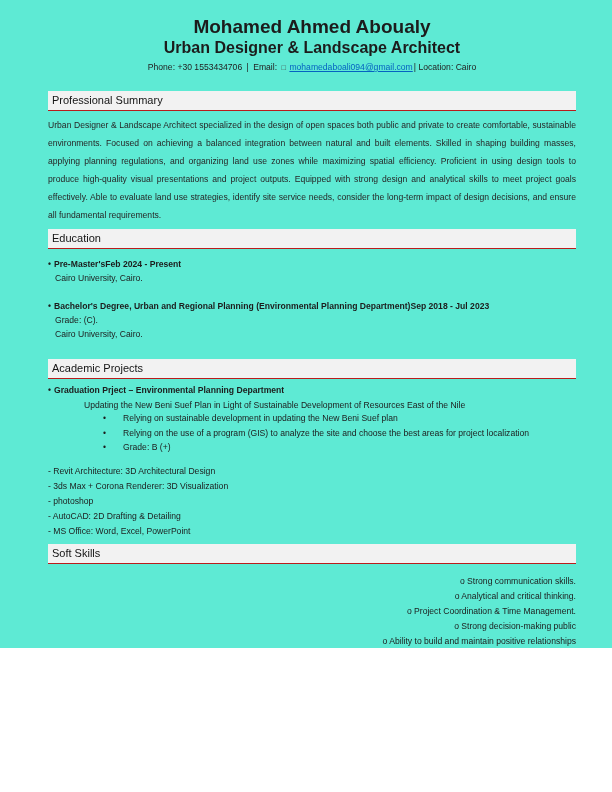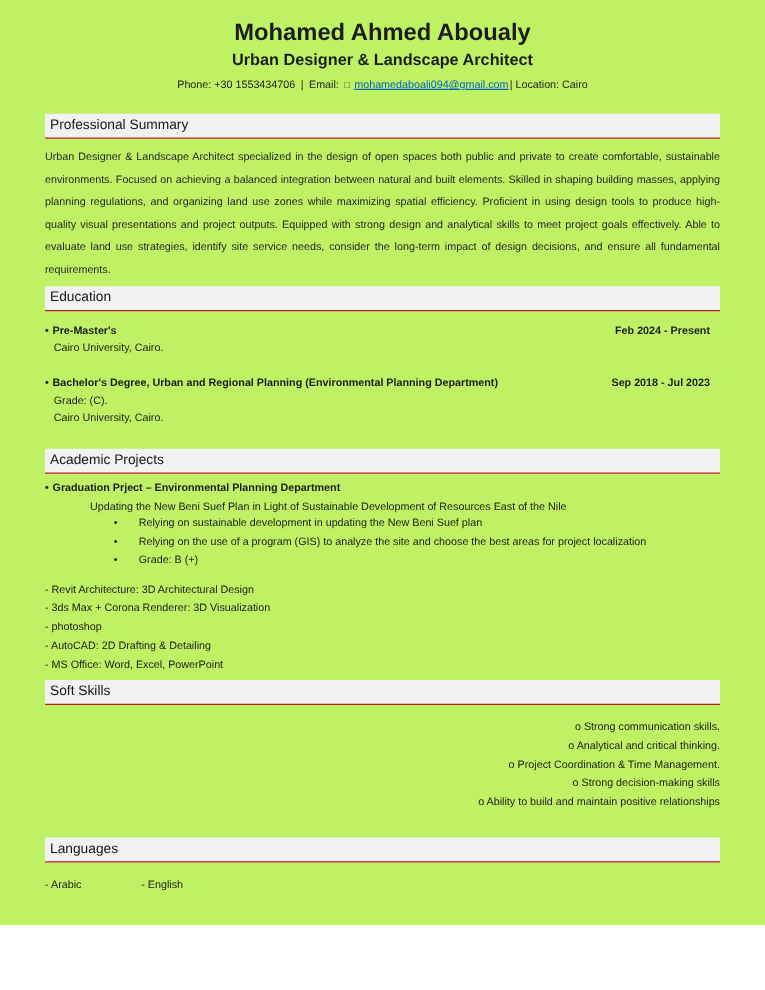--- a/index.html
+++ b/index.html
@@ -1,27 +1,27 @@
 <!DOCTYPE html>
 <html><head>
 <meta charset="utf-8">
 <style>
   * { box-sizing: border-box; }
   html, body { margin: 0; padding: 0; background: #ffffff; }
   .page {
-    width: 612px; height: 740px; margin: 0 auto; position: relative;
-    background: #bef264; overflow: hidden;
-    padding: 14px 36px 0 36px;
+    width: 612px; height: 648px; margin: 0 auto; position: relative;
+    background: #5eead4; overflow: hidden;
+    padding: 14px 36px 0 48px;
     font-family: "Liberation Sans", sans-serif;
     color: #1c1c1c;
   }
 
   
   .name   { text-align: center; font-size: 19px; font-weight: bold; line-height: 22px; margin-top: 2px; }
-  .jobtitle { text-align: center; font-size: 13px; font-weight: bold; line-height: 14px; margin-top: 3px; }
+  .jobtitle { text-align: center; font-size: 16px; font-weight: bold; line-height: 14px; margin-top: 3px; }
   .contact { text-align: center; font-size: 8.6px; line-height: 11px; margin-top: 7px; color: #222; white-space: nowrap; }
   .contact .piece { margin: 0 1px; }
   .box-icon { font-size: 7.5px; color: #444; margin: 0 1px; }
   .email-link { color: #0563C1; text-decoration: underline; cursor: pointer; }
 
   
   .section-bar {
     background: #f2f2f2;
     border-bottom: 1px solid #b91c1c;
     font-size: 11px; font-weight: normal;
@@ -37,21 +37,21 @@
 
   
   .summary-text {
     font-size: 8.6px; line-height: 18px; text-align: justify;
     margin-top: 5px; color: #262626;
   }
 
   
   .edu-item1 { margin-top: 10px; }
   .edu-item2 { margin-top: 17px; }
-  .edu-row { display: flex; justify-content: space-between; font-size: 8.6px; line-height: 11px; }
+  .edu-row { display: flex; font-size: 8.6px; line-height: 11px; }
   .edu-left .bullet { font-weight: bold; margin-right: 3px; }
   .edu-degree { font-weight: bold; }
   .edu-note { font-weight: bold; }
   .edu-close { font-weight: bold; }
   .edu-date { font-weight: bold; padding-right: 8px; white-space: nowrap; }
   .edu-line { font-size: 8.6px; line-height: 11px; margin-left: 7px; margin-top: 3px; }
 
   
   .proj-title { font-size: 8.6px; font-weight: bold; line-height: 11px; margin-top: 6px; }
   .proj-title .bullet { margin-right: 3px; }
@@ -134,21 +134,21 @@
     <div class="skill-line">- photoshop</div>
     <div class="skill-line">- AutoCAD: 2D Drafting &amp; Detailing</div>
     <div class="skill-line">- MS Office: Word, Excel, PowerPoint</div>
   </div>
 
   <div class="section-bar sec-soft">Soft Skills</div>
   <div class="skill-list soft-list">
     <div class="skill-line">o Strong communication skills.</div>
     <div class="skill-line">o Analytical and critical thinking.</div>
     <div class="skill-line">o Project Coordination &amp; Time Management.</div>
-    <div class="skill-line">o Strong decision-making skills</div>
+    <div class="skill-line">o Strong decision-making public</div>
     <div class="skill-line">o Ability to build and maintain positive relationships</div>
   </div>
 
   <div class="section-bar sec-lang">Languages</div>
   <div class="lang-row">
     <span class="lang-item-0">- Arabic</span>
     <span class="lang-item-1">- English</span>
   </div>
 
 </div>

